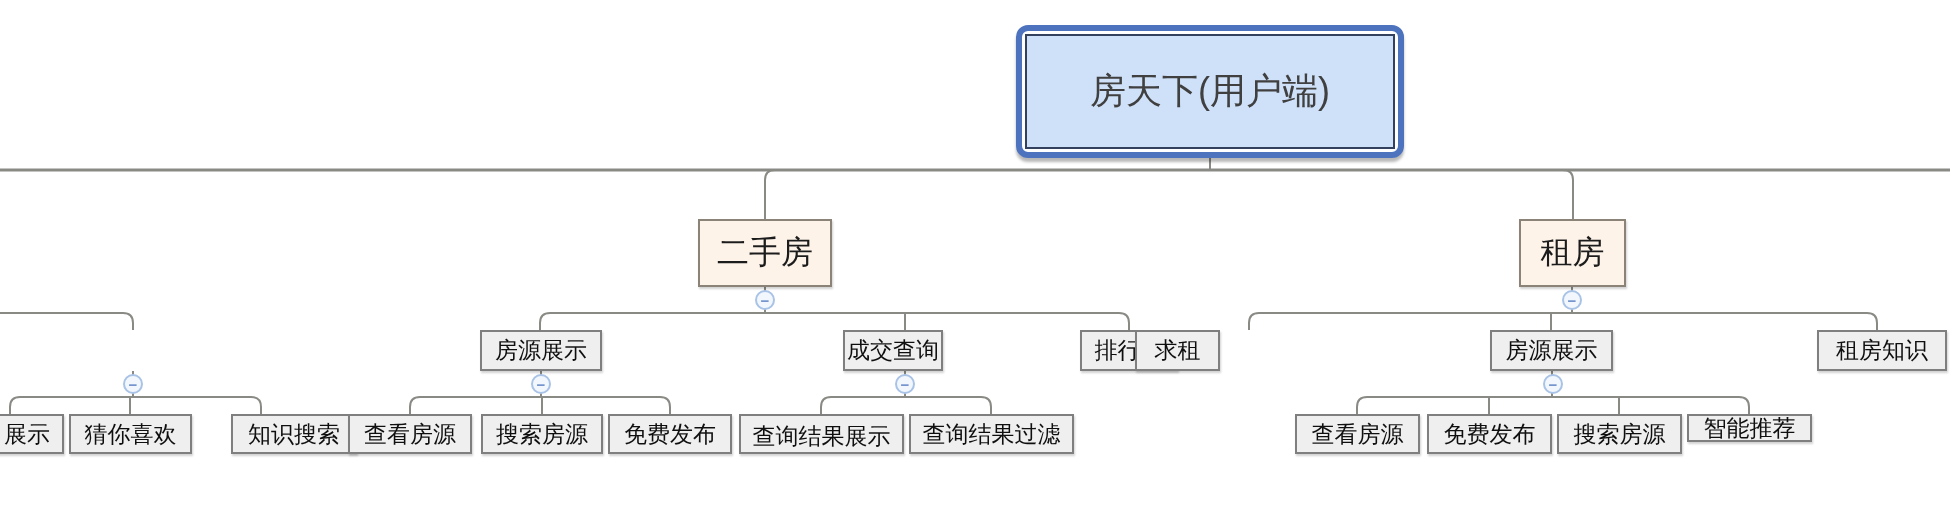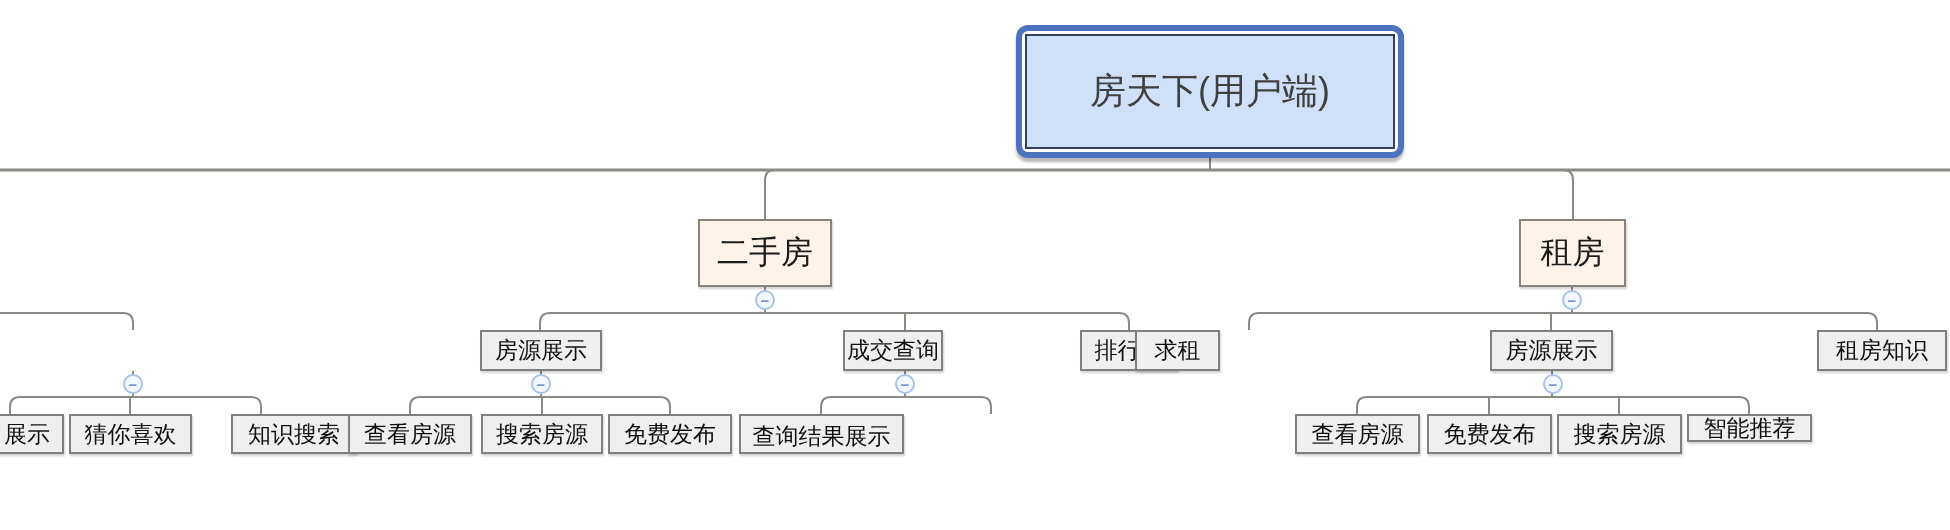--- a/index.html
+++ b/index.html
@@ -139,20 +139,23 @@
   </div>
   <div class="node" style="left:481px;top:414px;width:122px;height:40px;">
     <span>搜索房源</span>
   </div>
   <div class="node" style="left:608px;top:414px;width:124px;height:40px;">
     <span>免费发布</span>
   </div>
   <div class="node" style="left:739px;top:414px;width:165px;height:40px;align-items:flex-end;">
     <span>查询结果展示</span>
   </div>
+  <div class="node" style="left:909px;top:414px;width:165px;height:40px;">
+    <span>查询结果过滤</span>
+  </div>
   <div class="node" style="left:1295px;top:414px;width:125px;height:40px;">
     <span>查看房源</span>
   </div>
   <div class="node" style="left:1427px;top:414px;width:125px;height:40px;">
     <span>免费发布</span>
   </div>
   <div class="node" style="left:1557px;top:414px;width:125px;height:40px;">
     <span>搜索房源</span>
   </div>
   <div class="node" style="left:1687px;top:414px;width:125px;height:28px;">

